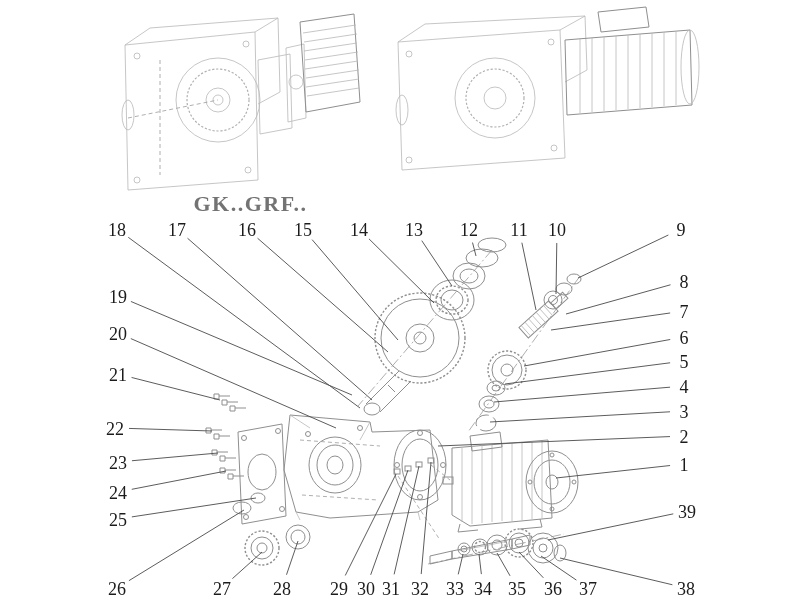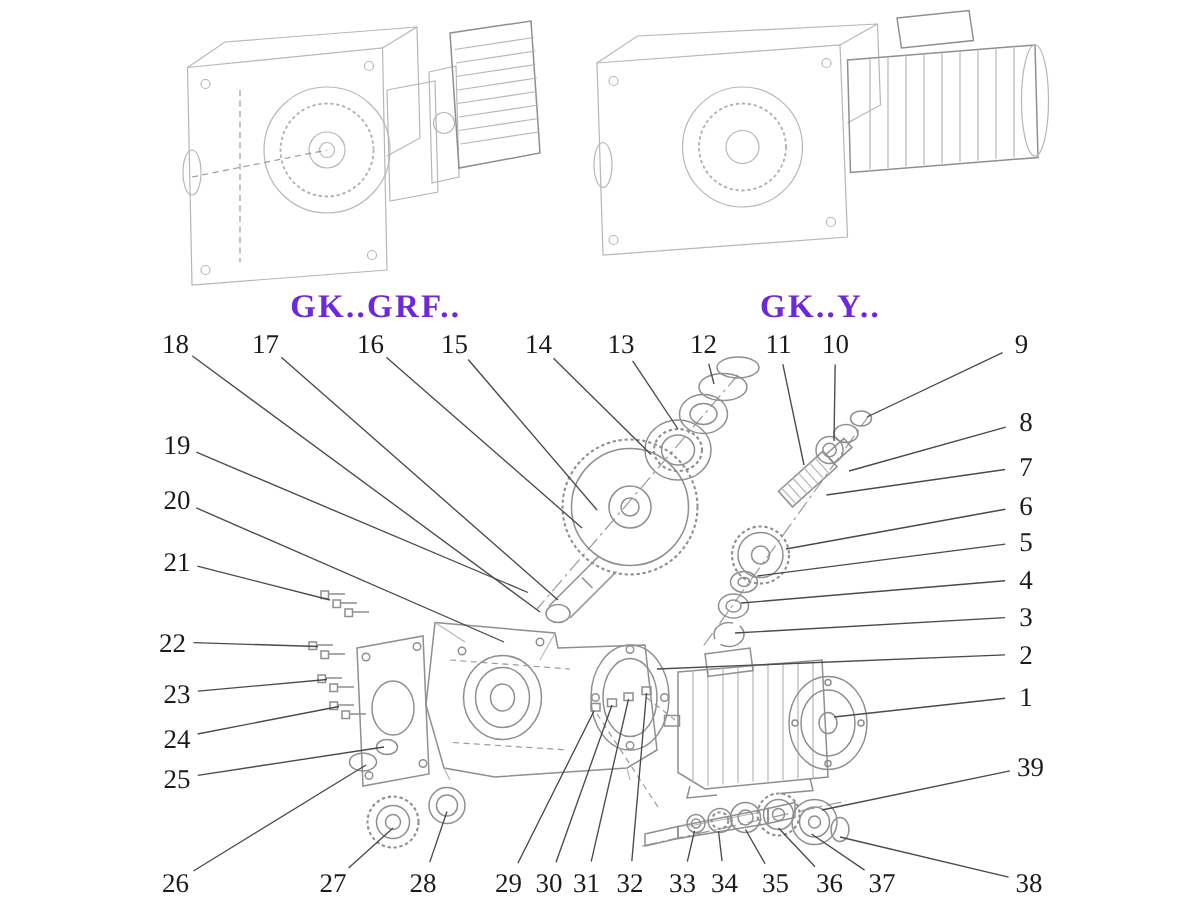--- a/index.html
+++ b/index.html
@@ -1,19 +1,19 @@
 <!DOCTYPE html>
 <html><head>
 <meta charset="utf-8">
 <style>
   html,body{margin:0;padding:0;background:#ffffff;}
   .stage{position:relative;width:800px;height:600px;background:#ffffff;overflow:hidden;
          font-family:"Liberation Serif", serif;}
   svg{position:absolute;left:0;top:0;}
-  .title{position:absolute;font-weight:bold;font-size:22px;letter-spacing:1.5px;color:#6d28d9;
+  .title{position:absolute;font-weight:bold;font-size:22px;letter-spacing:1.5px;color:#737373;
          text-align:center;font-family:"Liberation Serif", serif;}
   .title-left{left:178px;top:191px;width:145px;}
   .title-right{left:492px;top:191px;width:110px;}
   
   .ln{fill:none;stroke:#8f8f8f;stroke-width:1;}
   .lt{fill:none;stroke:#b7b7b7;stroke-width:0.8;}
   .teeth{fill:none;stroke:#8f8f8f;stroke-width:1.4;stroke-dasharray:2.2 1.8;}
   .teeth-lt{fill:none;stroke:#b0b0b0;stroke-width:1.2;stroke-dasharray:2.2 1.8;}
   .dash{fill:none;stroke:#9b9b9b;stroke-width:0.8;stroke-dasharray:4 3;}
   .axis{fill:none;stroke:#9a9a9a;stroke-width:0.8;stroke-dasharray:10 3 2 3;}
@@ -286,14 +286,13 @@
         <text x="455" y="594.5" text-anchor="middle" class="callout">33</text>
         <text x="483" y="594.5" text-anchor="middle" class="callout">34</text>
         <text x="517" y="594.5" text-anchor="middle" class="callout">35</text>
         <text x="553" y="594.5" text-anchor="middle" class="callout">36</text>
         <text x="588" y="594.5" text-anchor="middle" class="callout">37</text>
         <text x="686" y="594.5" text-anchor="middle" class="callout">38</text>
       </g>
   </svg>
 
   <div class="title title-left">GK..GRF..</div>
-  <div class="title title-right">GK..Y..</div>
 </div>
 
 </body></html>

